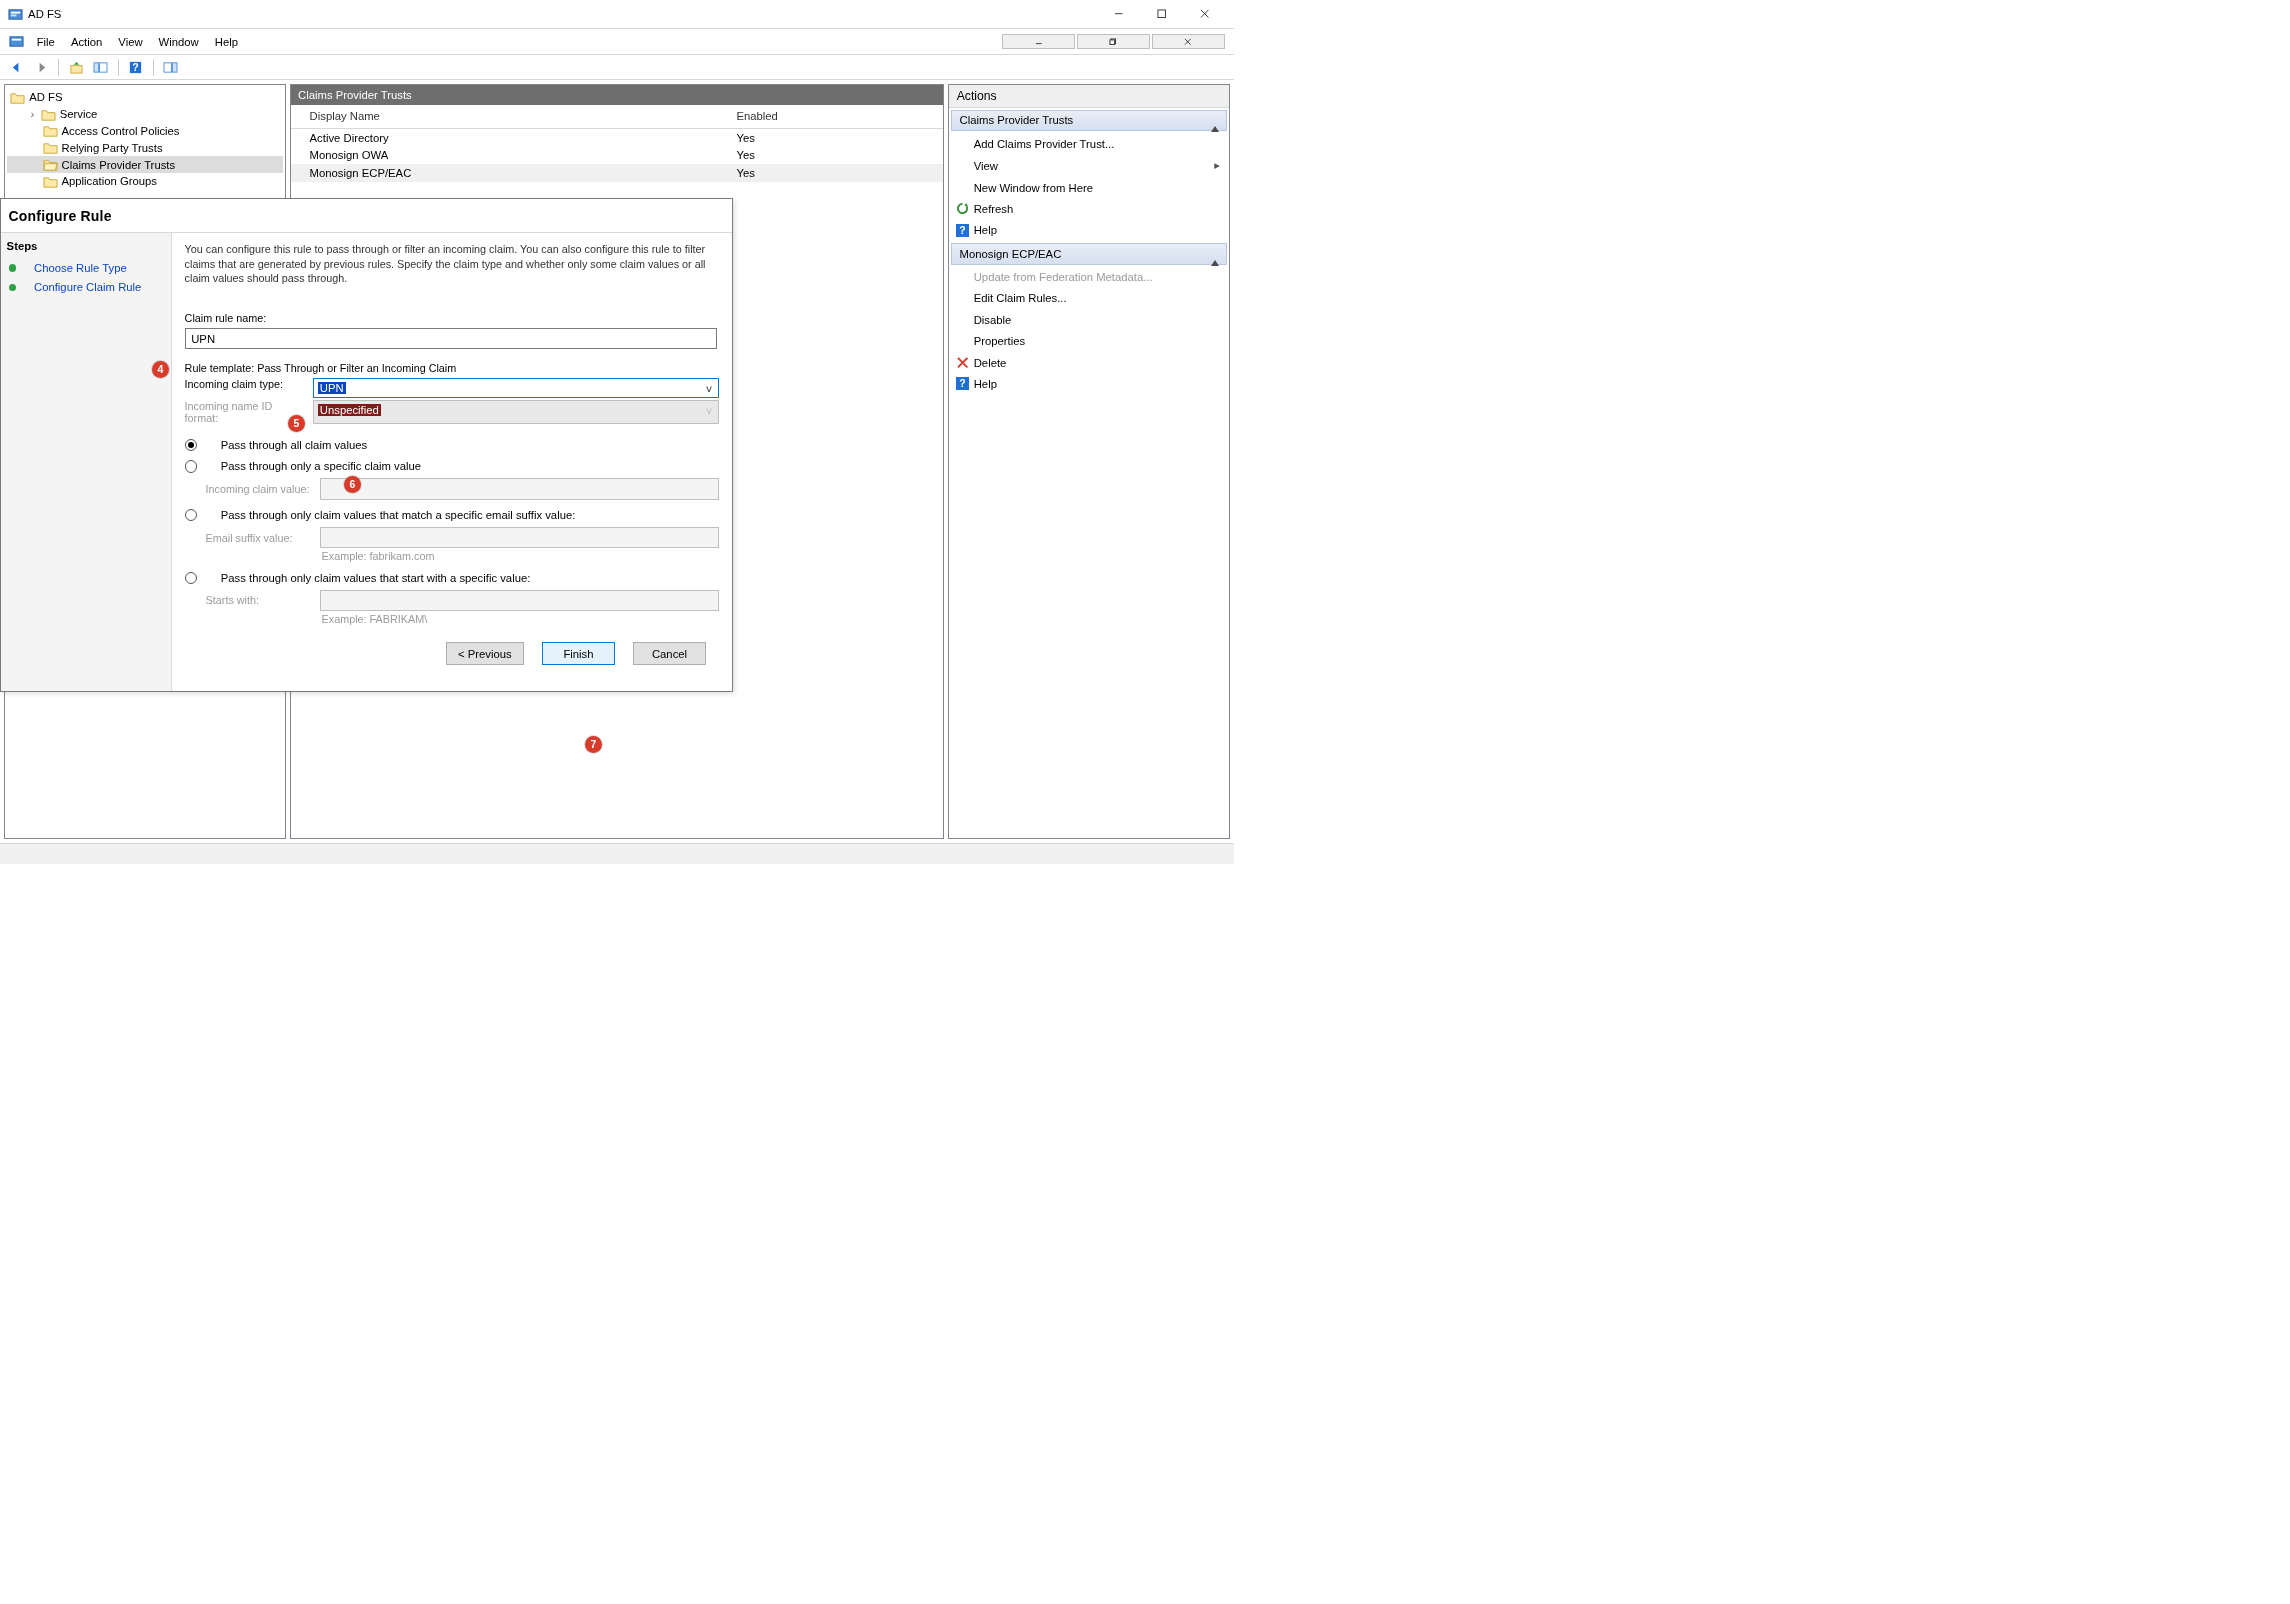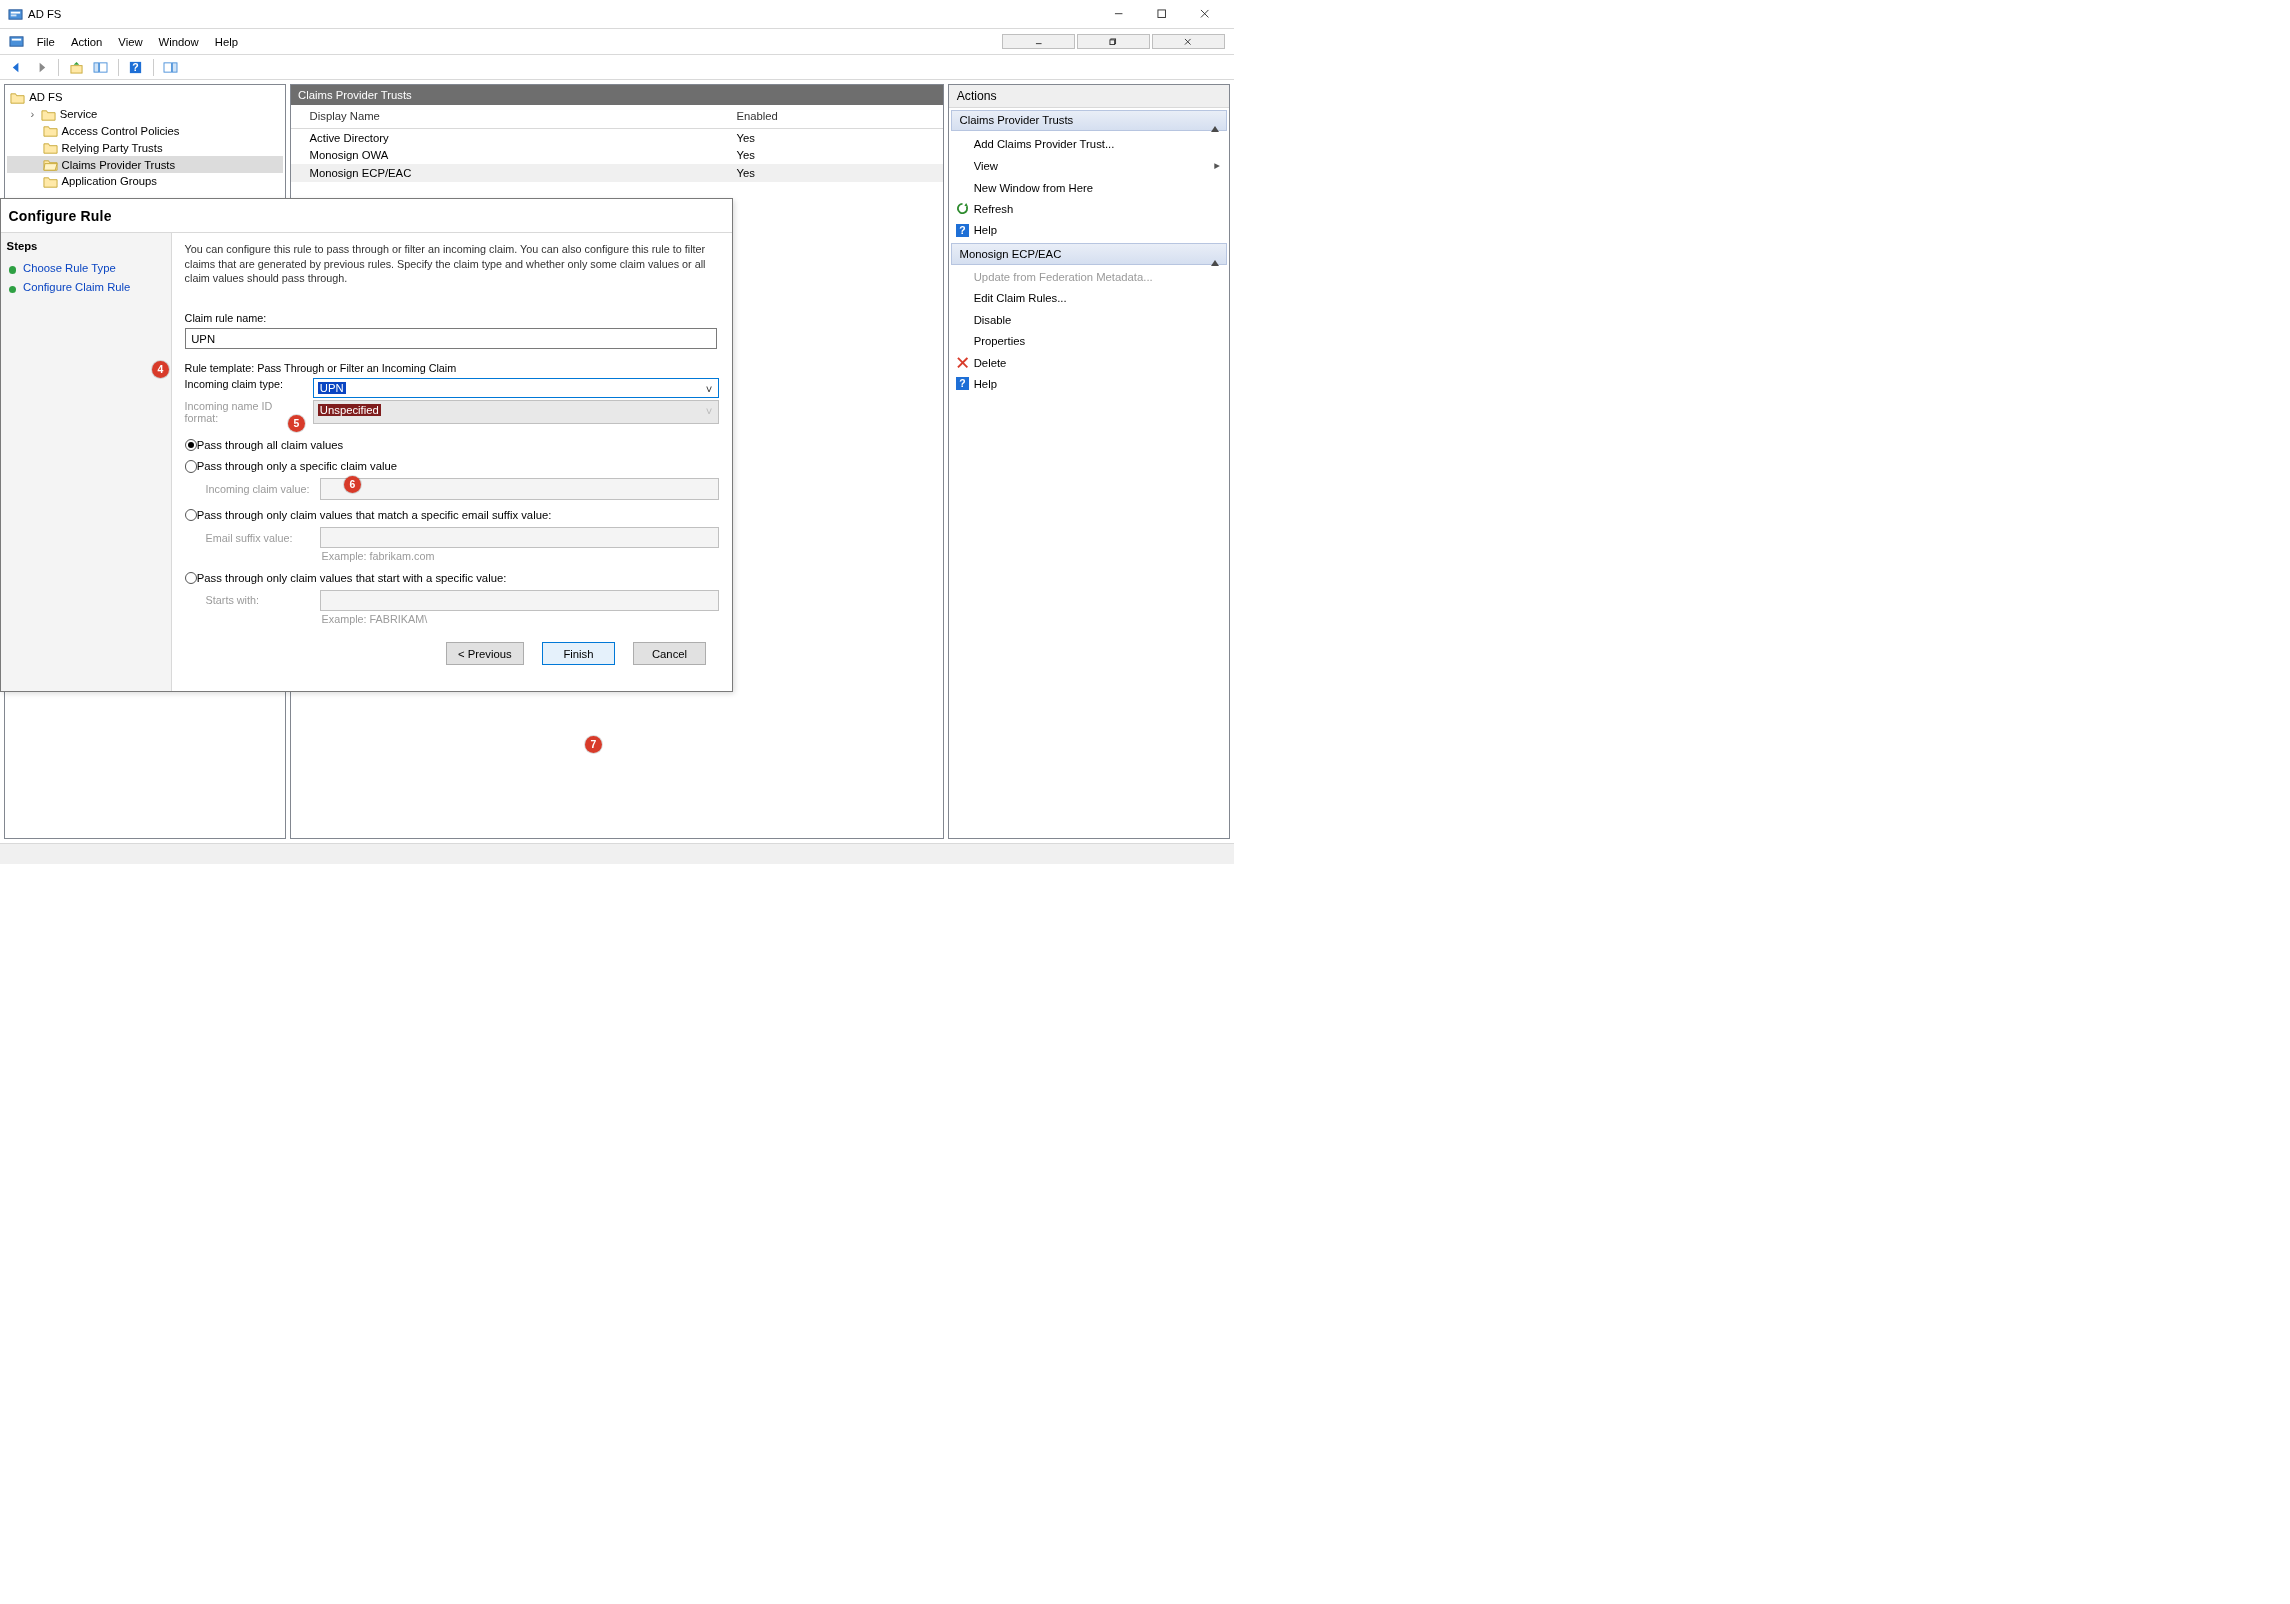--- a/index.html
+++ b/index.html
@@ -45,36 +45,36 @@
 
 
 .dialog { position:absolute; left:0; top:198px; width:733px; background:#fff; border:0.9px solid #7a7a7a; box-shadow:1.9px 1.9px 5.6px rgba(0,0,0,.15); }
 .dialog-titlebar { height:28px; display:flex; align-items:center; padding:0 7.5px; border-bottom:0.9px solid #d9d9d9; }
 .dialog-titlebar .title { flex:1; }
 .dialog-close { width:30px; height:26px; display:flex; align-items:center; justify-content:center; }
 .dialog-subtitle { font-size:14px; font-weight:600; padding:9.4px 7.5px 7.5px; letter-spacing:0.2px; }
 .dialog-body { display:flex; }
 .steps-panel { width:172px; background:#f4f4f4; border-top:0.9px solid #d9d9d9; border-right:0.9px solid #d9d9d9; padding:5.6px 0; }
 .steps-header { font-weight:600; padding:1.9px 5.6px 5.6px; font-size:11.3px; }
-.step { display:flex; align-items:flex-end; gap:7px; padding:3.8px 7.5px; color:#0a45c2; }
+.step { display:flex; align-items:center; gap:18px; padding:3.8px 7.5px; color:#0a45c2; }
 .step .dot { width:7.5px; height:7.5px; border-radius:50%; background:#2ea043; }
 .form { flex:1; padding:9.4px 13px 13px; border-top:0.9px solid #d9d9d9; }
 .form-desc { color:#333; margin-bottom:26px; font-size:10.8px; line-height:1.35; }
 .form-label { margin:7.5px 0 3.8px; font-size:10.8px; }
 .text-input { width:532px; border:0.9px solid #7a7a7a; padding:3.8px 5.6px; font-size:11.3px; }
 .row { display:flex; gap:7.5px; margin-top:2px; }
 .row-label { width:121px; font-size:10.8px; }
 .row-label.disabled { color:#9a9a9a; }
 .select { flex:1; width:399px; border:0.9px solid #0078d7; padding:2.8px 22.6px 2.8px 3.8px; background:#0a45c2; color:#fff; position:relative; }
 .select.disabled { background:#e8e8e8; border-color:#c0c0c0; color:#6b6b6b; }
 .select .chev { position:absolute; right:5.6px; top:3.8px; color:#333; }
 .select.normal { background:#fff; color:#000; }
 .select.normal .sel-highlight { background:#0a45c2; color:#fff; padding:0 1.9px; }
 .radiogroup { margin-top:15px; }
-.radio { display:flex; align-items:center; gap:0; margin:9.4px 0 3.8px; font-size:10.8px; }
+.radio { display:flex; align-items:center; gap:24px; margin:9.4px 0 3.8px; font-size:10.8px; }
 .radio input { appearance:none; width:12.2px; height:12.2px; border:0.9px solid #555; border-radius:50%; position:relative; }
 .radio input:checked::after { content:""; position:absolute; inset:1.9px; background:#000; border-radius:50%; }
 .sub { margin:5.6px 0 1.9px 21px; display:flex; align-items:center; gap:9.4px; }
 .sub-label { width:105px; color:#9a9a9a; font-size:10.8px; }
 .sub .text-input { width:399px; border:0.9px solid #c0c0c0; background:#f4f4f4; }
 .example { margin-left:137px; color:#9a9a9a; font-size:10.8px; margin-bottom:5.6px; }
 .dialog-buttons { display:flex; justify-content:flex-end; gap:18px; padding:11.3px 13px 13px; }
 .btn { min-width:73px; padding:4.7px 11.3px; background:#e1e1e1; border:0.9px solid #adadad; }
 .btn.primary { border:1.9px solid #0078d7; background:#e5f1fb; }
 

